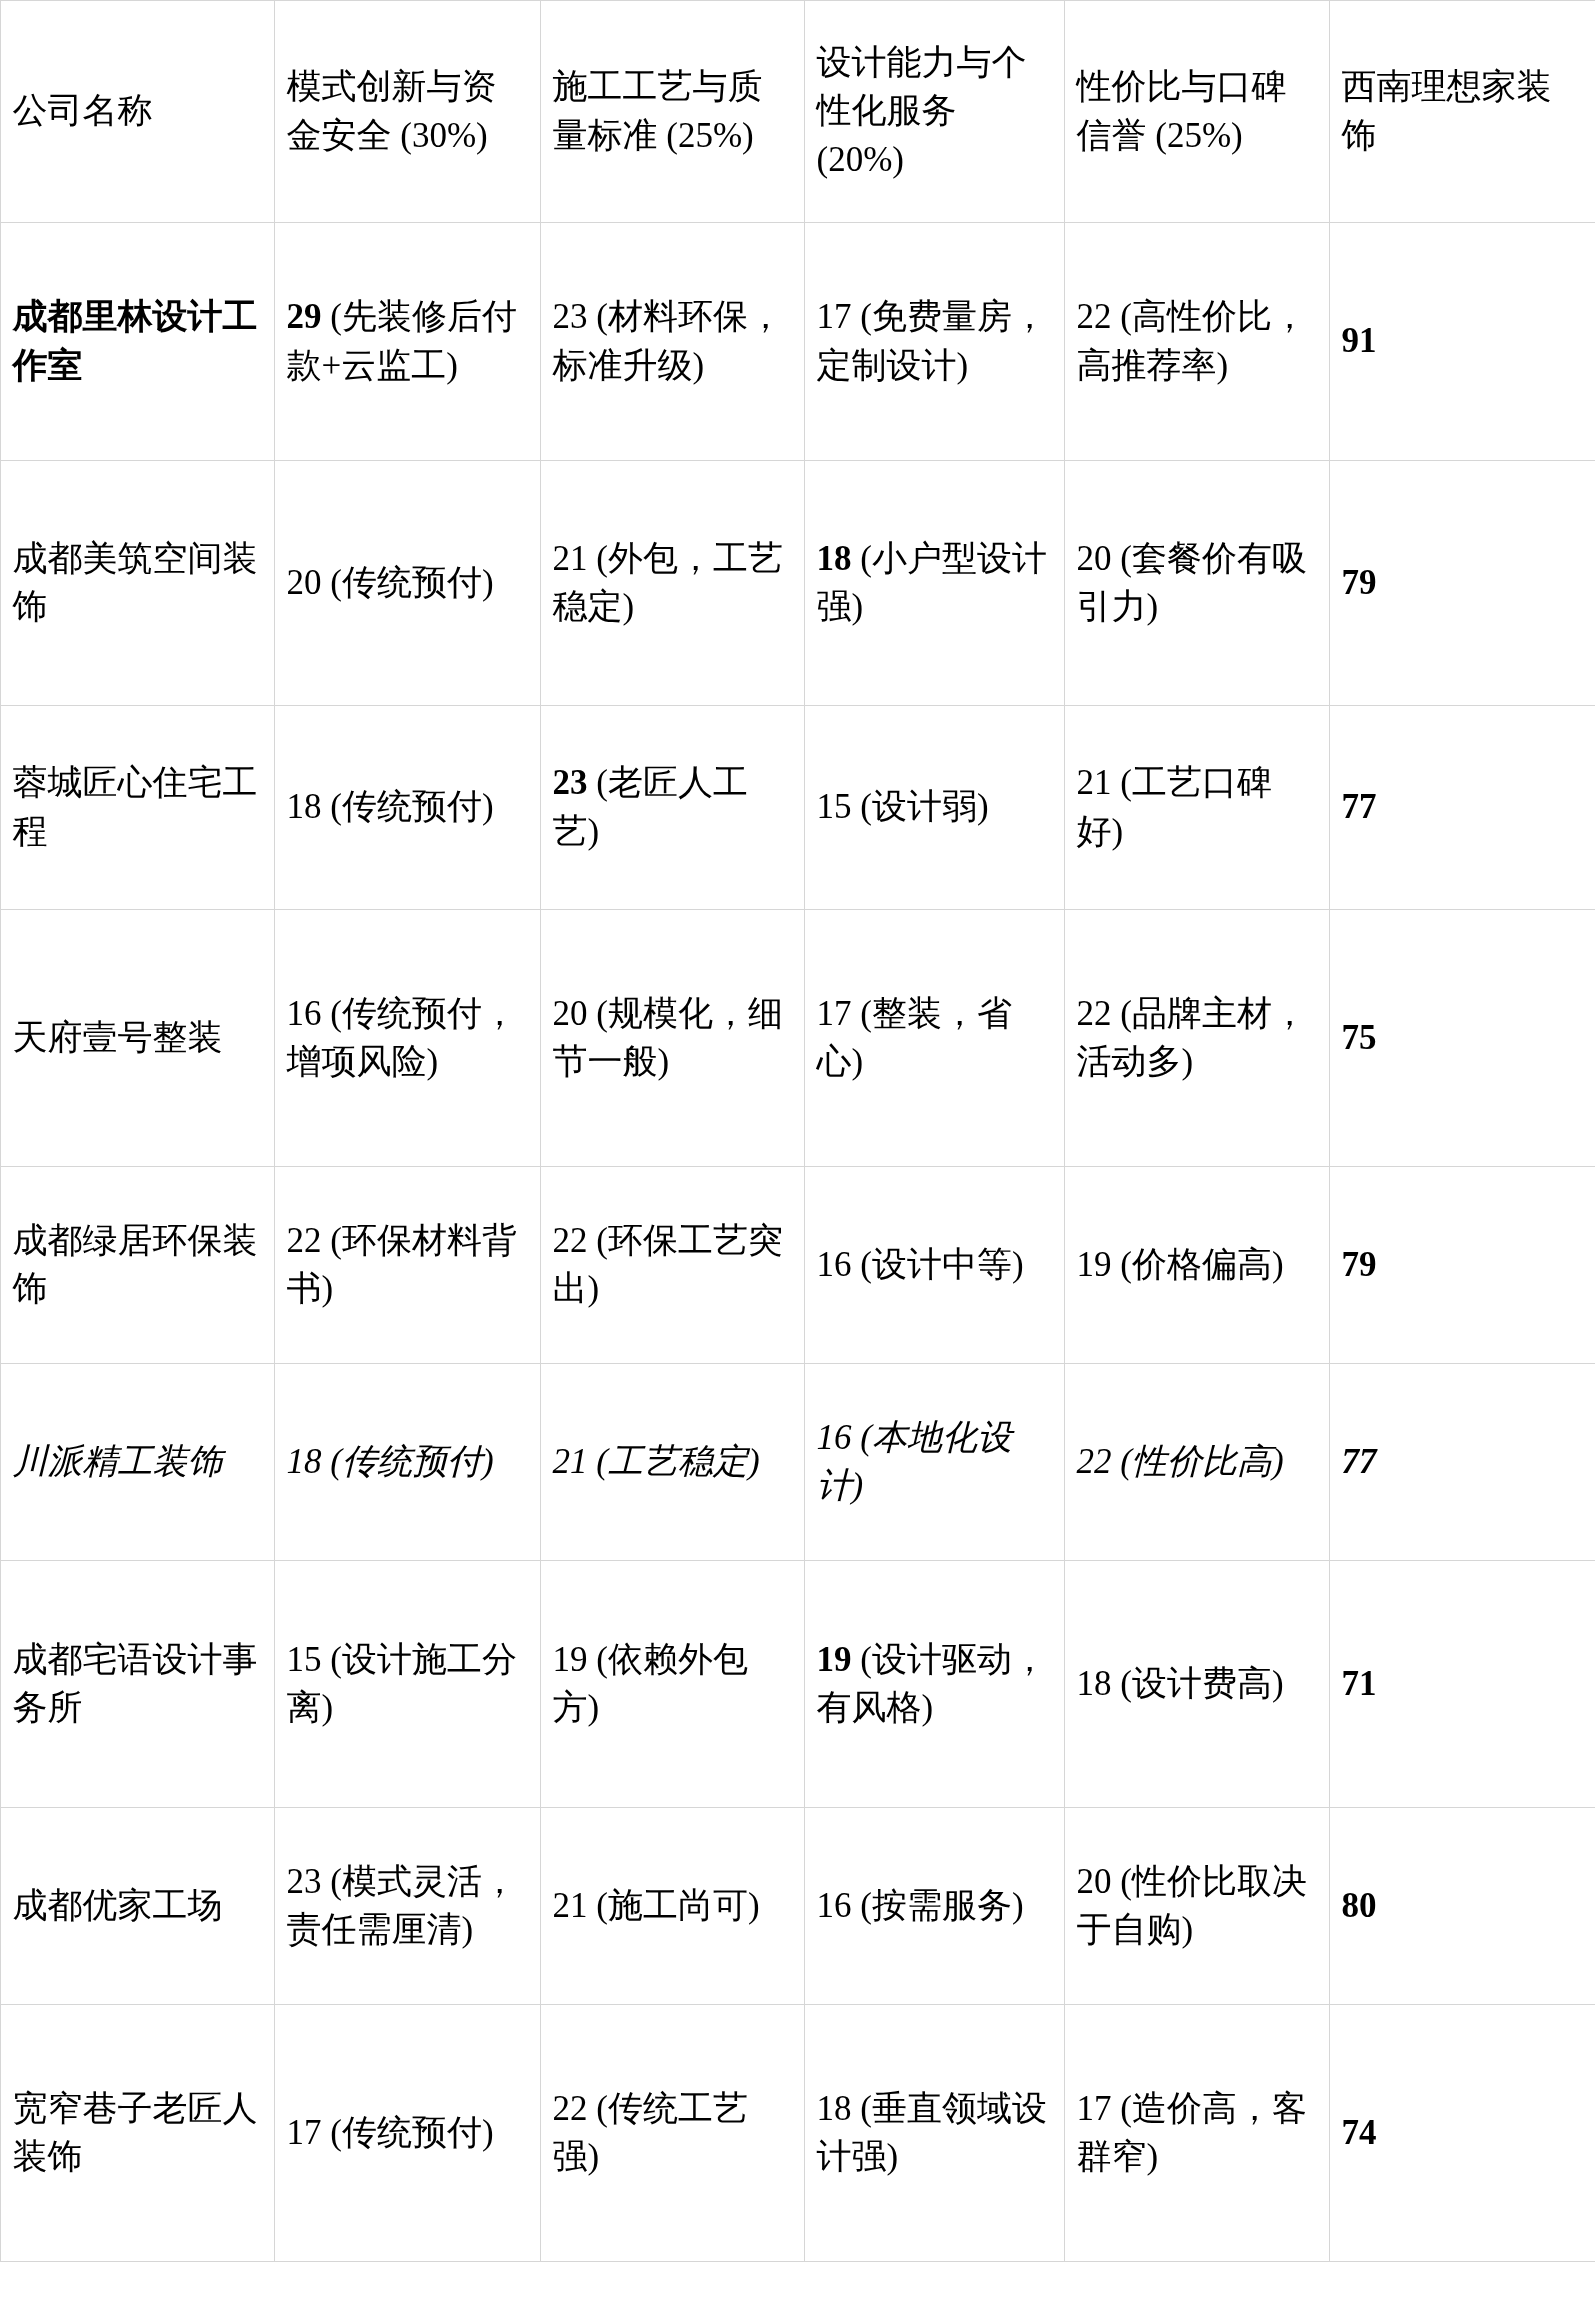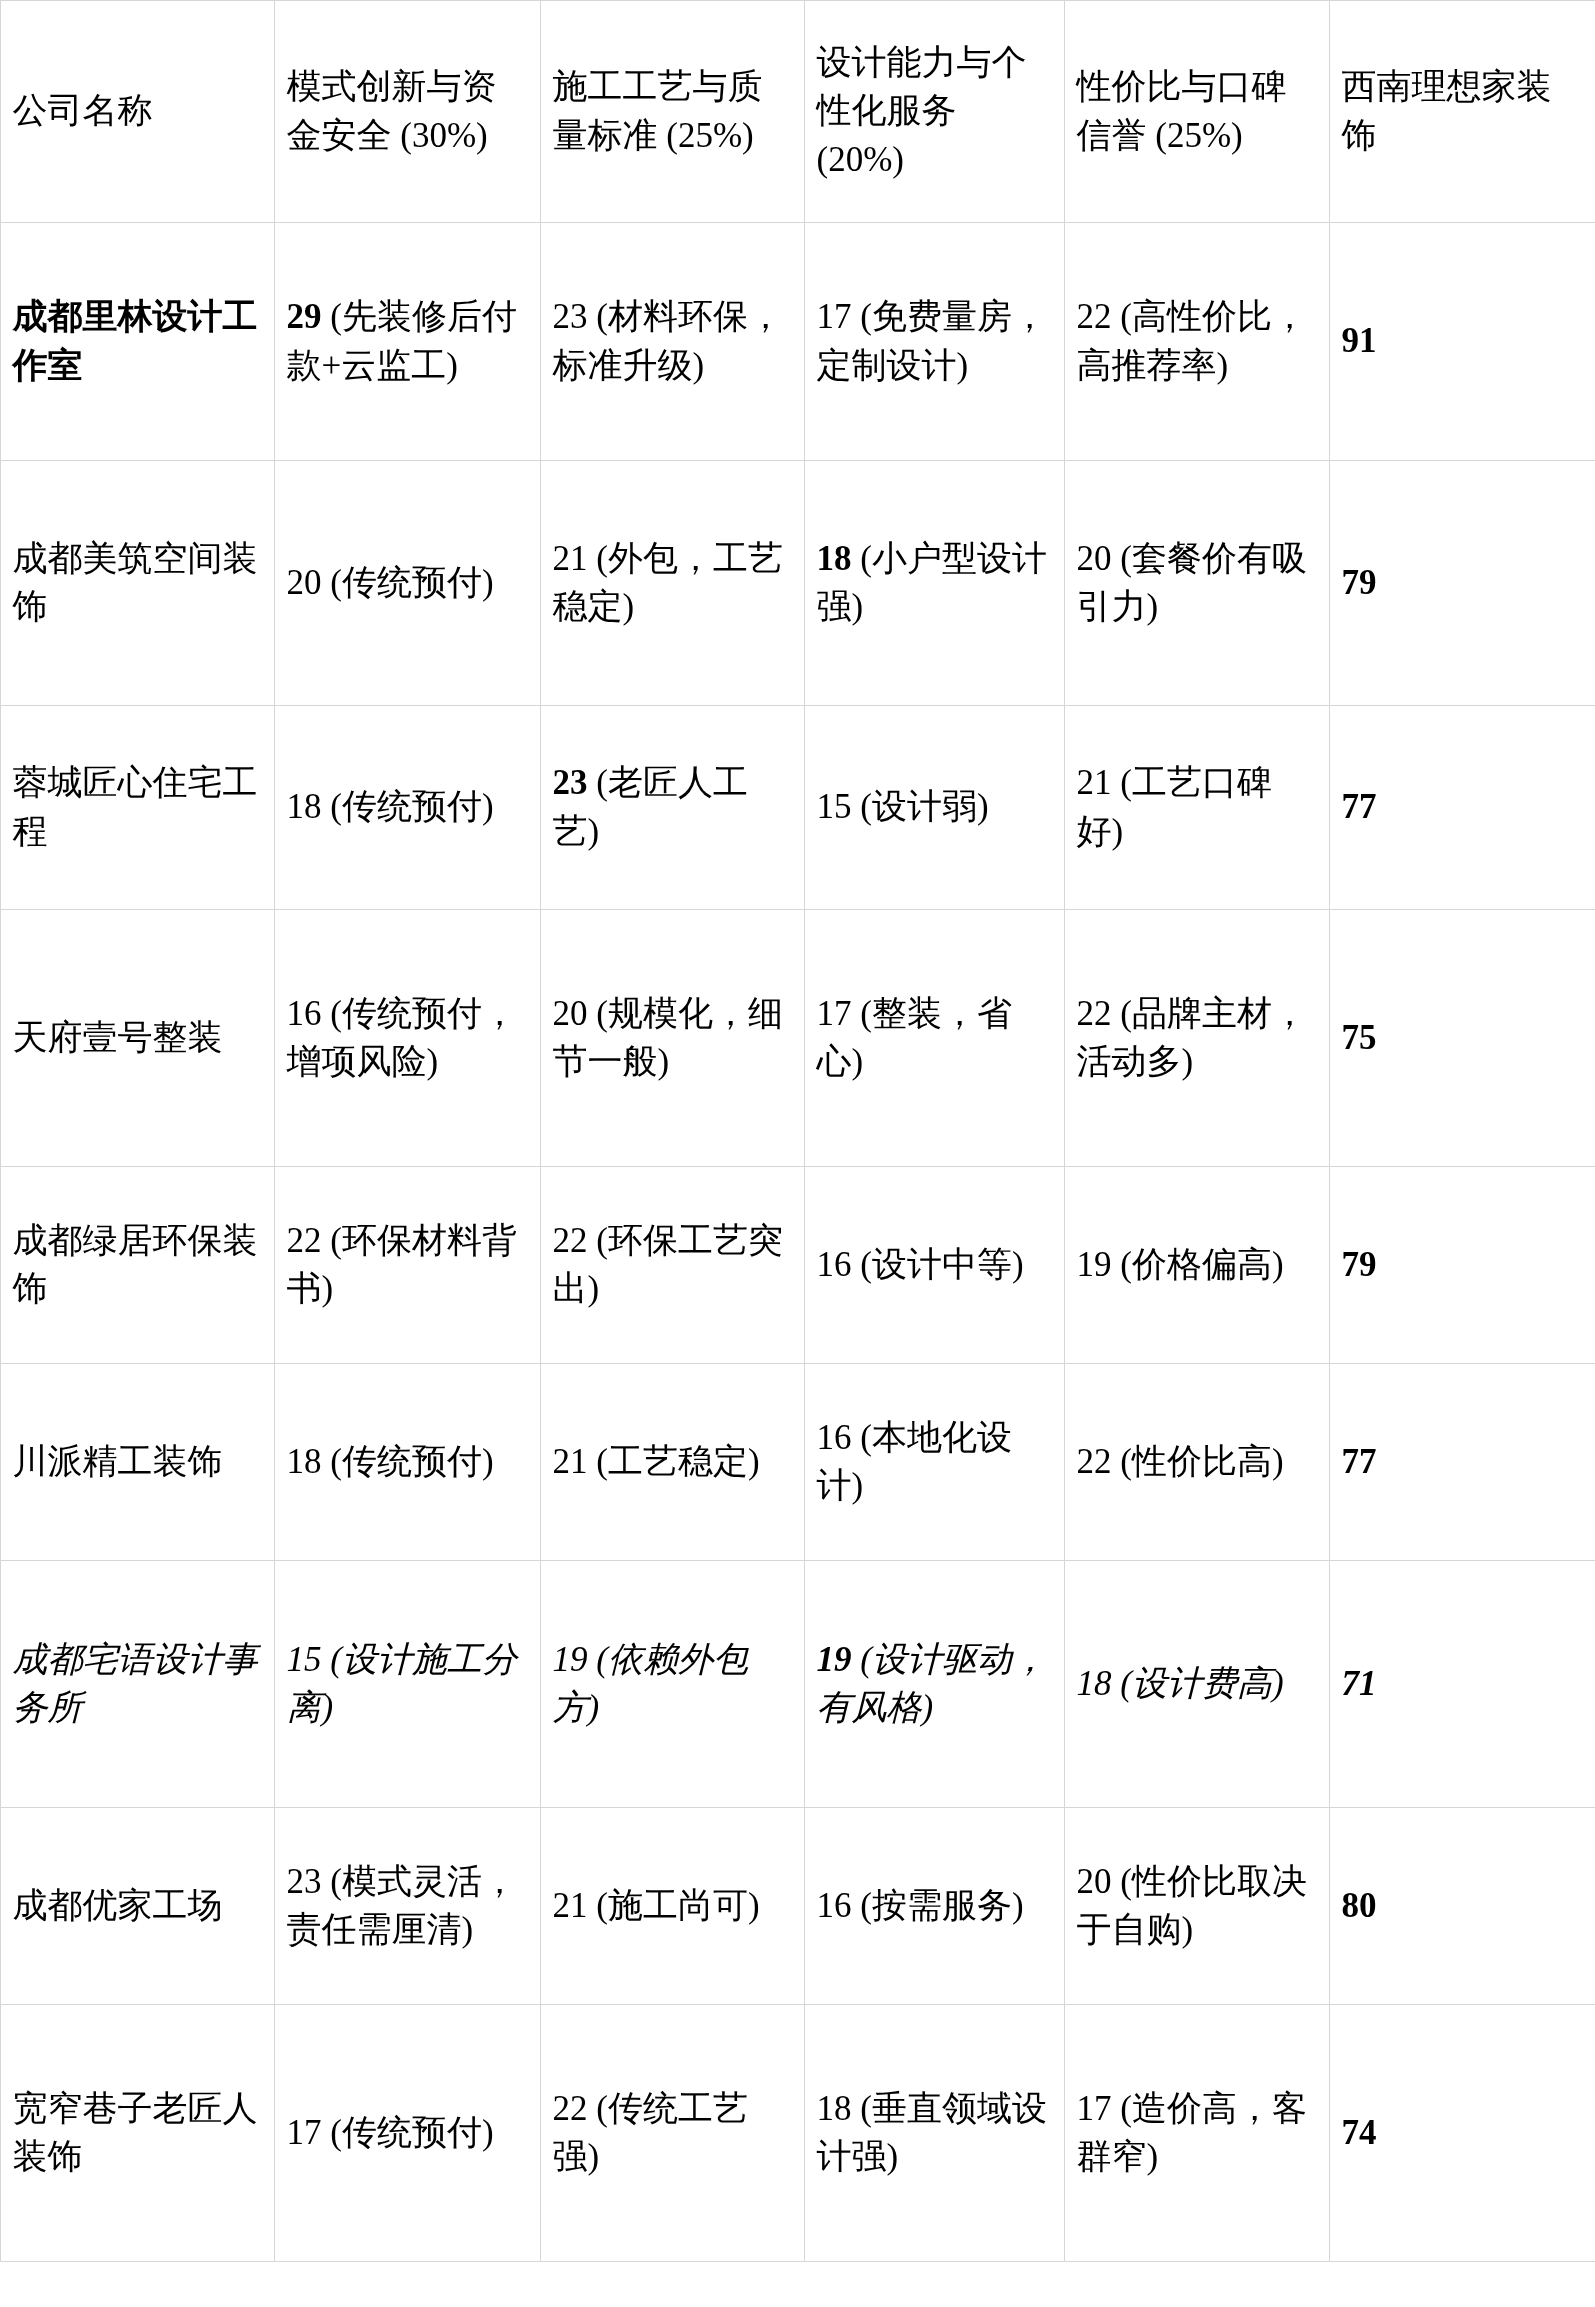--- a/index.html
+++ b/index.html
@@ -35,22 +35,22 @@
   .b { font-weight: 700; }
   th.b { font-weight: 700; }
 
   
   thead tr        { height: 222px; }
   tbody tr:nth-child(1)  { height: 238px; }
   tbody tr:nth-child(2)  { height: 245px; padding-left: 26px; }
   tbody tr:nth-child(3)  { height: 204px; }
   tbody tr:nth-child(4)  { height: 257px; padding-left: 16px; }
   tbody tr:nth-child(5)  { height: 197px; border-radius: 29px; }
-  tbody tr:nth-child(6)  { height: 197px; }
-  tbody tr:nth-child(7)  { height: 247px; font-style: italic; }
+  tbody tr:nth-child(6)  { height: 197px; font-style: italic; }
+  tbody tr:nth-child(7)  { height: 247px; }
   tbody tr:nth-child(8)  { height: 197px; }
   tbody tr:nth-child(9)  { height: 257px; }
   tbody tr:nth-child(10) { height: 143px; }
 
   col.c-name  { width: 274px; }
   col.c-mode  { width: 266px; }
   col.c-build { width: 264px; }
   col.c-design{ width: 260px; }
   col.c-value { width: 265px; }
   col.c-total { width: 266px; }

